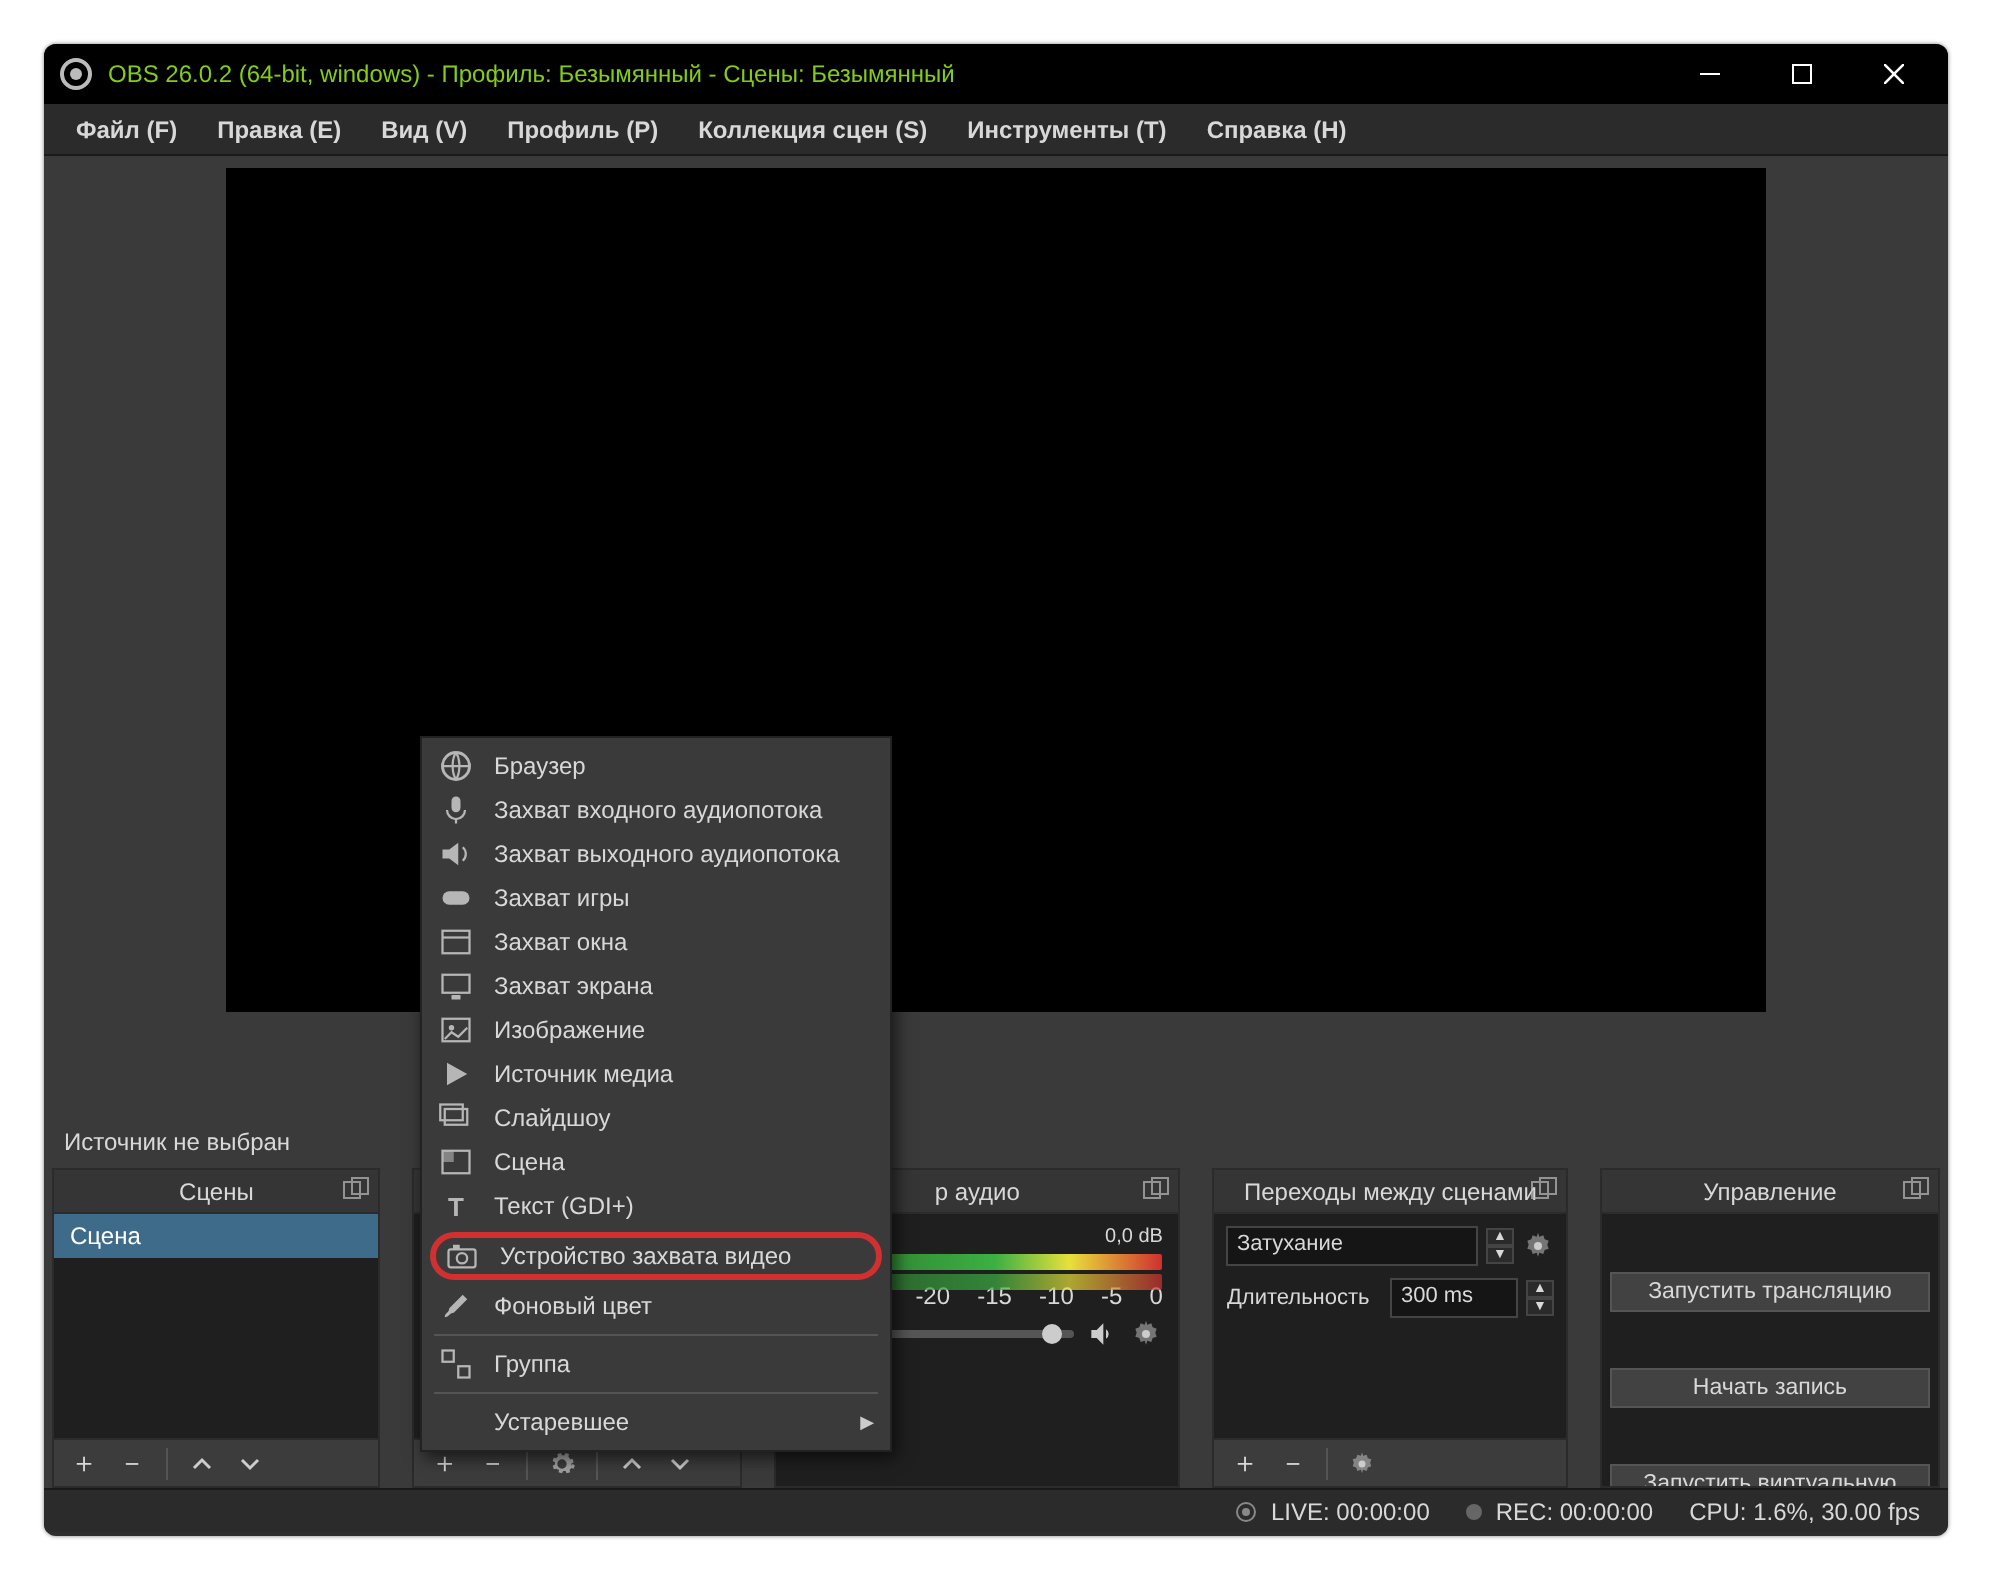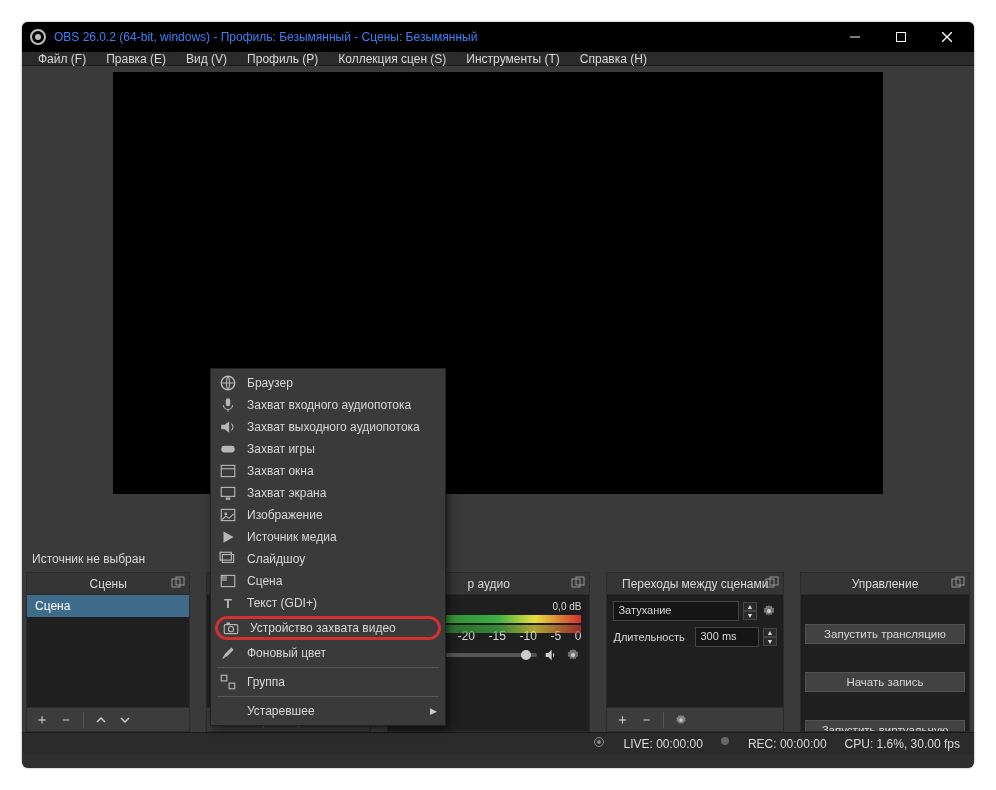--- a/index.html
+++ b/index.html
@@ -1,24 +1,24 @@
 <!DOCTYPE html>
 <html><head>
 <meta charset="utf-8">
 <style>
 * { box-sizing: border-box; margin: 0; padding: 0; font-family: "Segoe UI", Tahoma, sans-serif; font-size: 12px; color: #d8d8d8; user-select: none; }
 body { background: #fff; width: 996px; height: 790px; position: relative; }
 .window { position: absolute; left: 22px; top: 22px; width: 952px; height: 746px; background: #2f2f2f; border-radius: 6px; overflow: hidden; box-shadow: 0 0 2px rgba(0,0,0,.5); }
 .titlebar { height: 30px; background: #000; display: flex; align-items: center; padding: 0 4px 0 8px; }
 .titlebar .logo { width: 16px; height: 16px; border: 2px solid #bbb; border-radius: 50%; margin-right: 8px; position: relative; }
 .titlebar .logo::after { content:""; position:absolute; width:6px; height:6px; background:#bbb; border-radius:50%; left:3px; top:3px; }
-.titlebar .title { flex: 1; color: #3b82f6; font-size: 12px; }
+.titlebar .title { flex: 1; color: #84cc16; font-size: 12px; }
 .winbtns { display: flex; }
 .winbtn { width: 46px; height: 30px; display: flex; align-items: center; justify-content: center; color: #fff; cursor: pointer; }
-.menubar { height: 14px; background: #2b2b2b; display: flex; align-items: center; padding: 0 6px; border-bottom: 1px solid #1a1a1a; }
+.menubar { height: 26px; background: #2b2b2b; display: flex; align-items: center; padding: 0 6px; border-bottom: 1px solid #1a1a1a; font-weight: bold; }
 .menubar .menuitem { padding: 4px 10px; color: #d8d8d8; cursor: pointer; }
 .content { background: #3a3a3b; padding: 6px 6px 0 6px; height: 480px; display:flex; justify-content:center; }
 .preview { background: #000; width: 770px; height: 422px; }
 .status-label { padding: 6px 10px; background: #3a3a3b; font-size: 12px; }
 .panels { display: flex; gap: 16px; padding: 0 4px; background: #3a3a3b; }
 .panel { display: flex; flex-direction: column; border: 1px solid #2b2b2b; }
 .panel-header { height: 22px; background: #353536; display: flex; align-items: center; justify-content: center; position: relative; border-bottom: 1px solid #2b2b2b; }
 .panel-header .pop { position: absolute; right: 4px; top: 3px; width: 14px; height: 14px; cursor: pointer; opacity: .7; }
 .panel-header .pop svg { width:14px; height:14px; }
 .panel-body { flex: 1; background: #1f1f1f; position: relative; overflow: hidden; }
@@ -42,21 +42,21 @@
 .gear { width:16px; height:16px; cursor:pointer; }
 .trans-body { padding: 6px; }
 .trans-row { display:flex; align-items:center; gap:4px; margin-bottom: 6px; }
 .trans-label { width: 78px; font-size: 11px; }
 .trans-select { flex:1; background:#151515; border:1px solid #444; padding:2px 4px; color:#d8d8d8; height:20px; font-size: 11px; }
 .spin { width:14px; display:flex; flex-direction:column; }
 .spin div { height:9px; background:#2a2a2a; border:1px solid #444; font-size:7px; text-align:center; line-height:7px; cursor:pointer; }
 .ctrl-body { padding: 4px; display:flex; flex-direction:column; gap:3px; }
 .ctrl-btn { background:#424243; border:1px solid #555; padding:3px 0; text-align:center; cursor:pointer; font-size: 11.5px; margin-top: 25px; }
 .statusbar { height: 22px; background: #2b2b2b; display:flex; align-items:center; justify-content:flex-end; padding: 0 14px; gap: 18px; border-top:1px solid #1a1a1a; font-size: 11px; color:#bbb; }
-.statusbar .live-dot { display:inline-flex; align-items:flex-start; gap:19px; }
+.statusbar .live-dot { display:inline-flex; align-items:center; gap:7px; }
 .dot { width:8px; height:8px; border-radius:50%; background:#666; display:inline-block; }
 .ring { width:10px; height:10px; border:1px solid #888; border-radius:50%; position:relative; display:inline-block; }
 .ring::after { content:""; position:absolute; width:4px; height:4px; background:#888; border-radius:50%; left:2px; top:2px; }
 
 .ctxmenu { position:absolute; left:210px; top:368px; width:236px; background:#3a3a3b; border:1px solid #222; box-shadow:2px 3px 8px rgba(0,0,0,.6); z-index:100; padding: 3px 0; }
 .ctx-item { display:flex; align-items:center; height:22px; padding:0 10px 0 8px; gap:10px; cursor:pointer; position:relative; }
 .ctx-item.hl { border:3px solid #d03030; border-radius:12px; margin:2px 4px; padding:0 6px 0 4px; height:24px; }
 .ctx-icon { width:18px; height:16px; display:flex; align-items:center; justify-content:center; opacity:.85; }
 .ctx-sep { height:1px; background:#555; margin:3px 6px; }
 .ctx-sub::after { content:"▶"; position:absolute; right:8px; font-size:9px; color:#ccc; }

